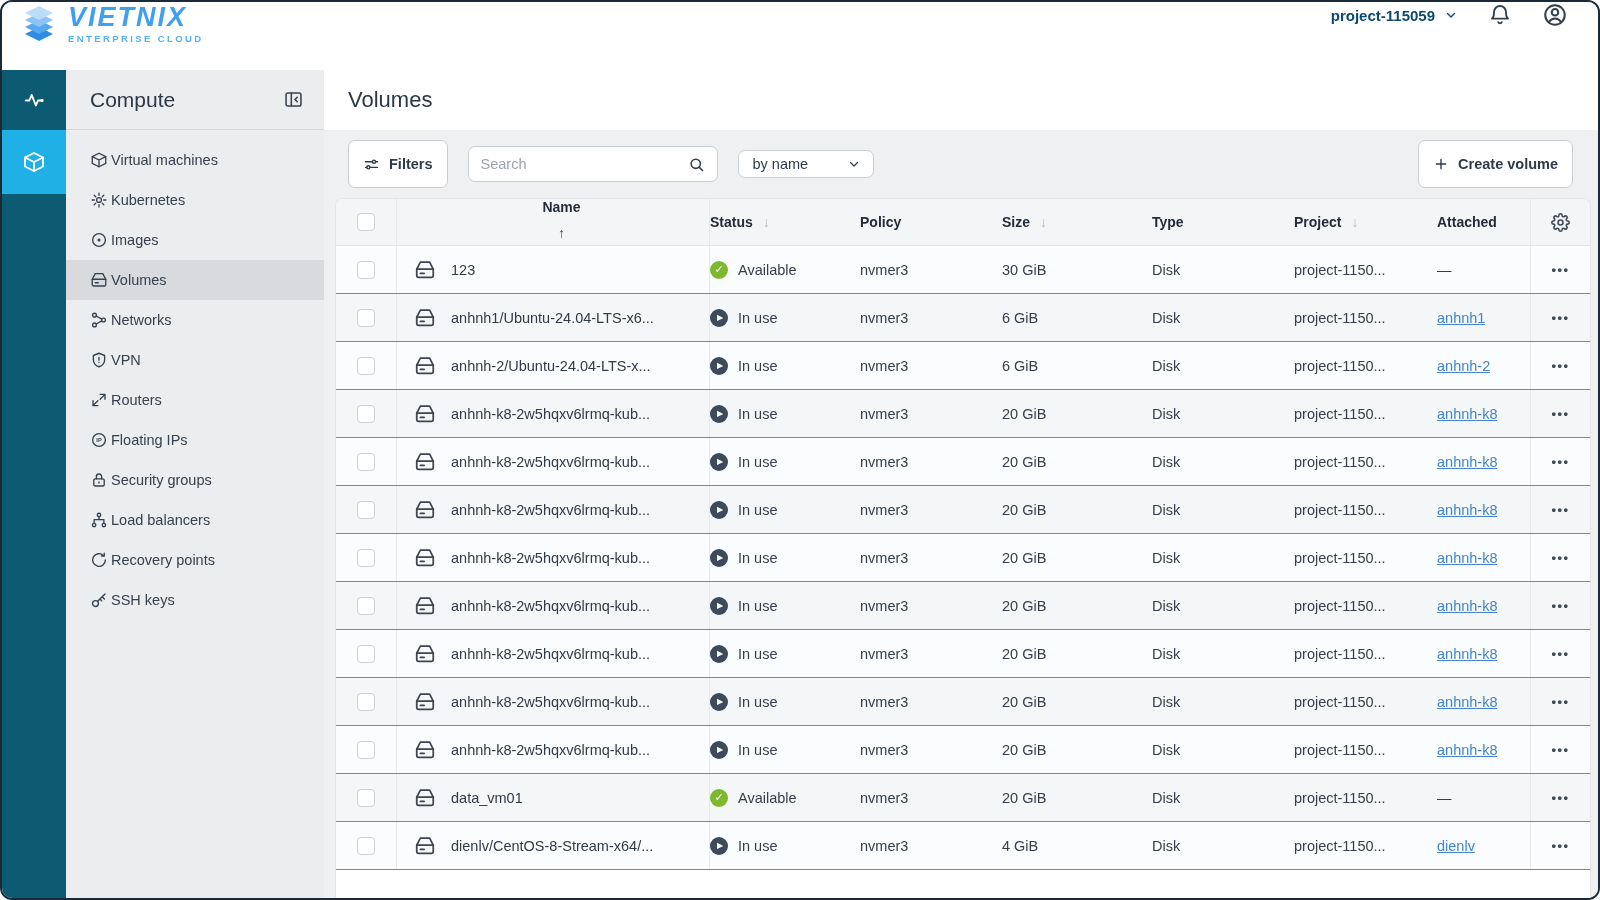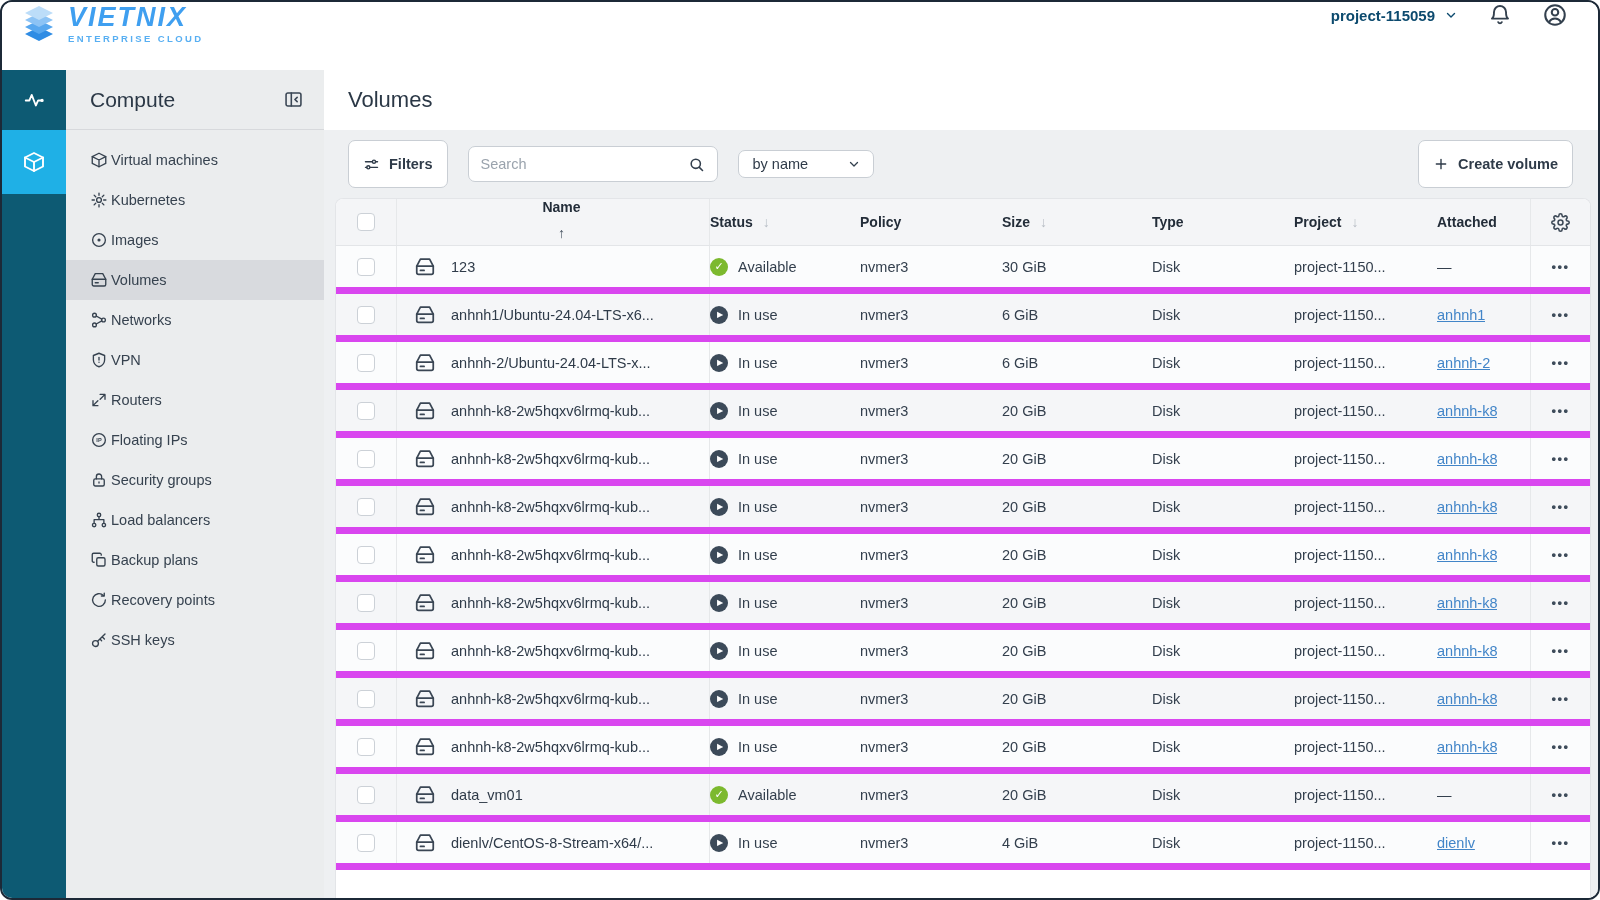--- a/index.html
+++ b/index.html
@@ -50,21 +50,21 @@
   .thead-row, .tr { display:grid; grid-template-columns:61px minmax(0,1fr) 150px 142px 150px 142px 143px 93px 60px; align-items:stretch; }
   .thead-row { height:47px; background:#f4f5f7; border-bottom:1px solid #e3e5e8; }
   .th { display:flex; align-items:center; gap:10px; font-size:14px; font-weight:700; color:#232d39; min-width:0; overflow:hidden; white-space:nowrap; cursor:pointer; }
   .th-check { justify-content:center; border-right:1px solid #e6e8ea; cursor:default; }
   .th-name { padding-left:17px; border-right:1px solid #e6e8ea;flex-direction:column; }
   .th-gear { justify-content:center; border-left:1px solid #e6e8ea; color:#3e4a58; }
   .sort-arrow { font-size:14px; font-weight:400; }
   .sort-arrow.on { color:#414e5c; }
   .sort-arrow.off { color:#b7bdc5; }
 
-  .tr { height:48px; border-bottom:7px solid #d946ef; background:#fbfcfd; }
+  .tr { height:48px; border-bottom:1px solid #d946ef; background:#fbfcfd; }
   .tr:nth-child(even) { background:#f5f6f8; }
   .td { display:flex; align-items:center; font-size:14.5px; color:#333f4d; min-width:0; white-space:nowrap; overflow:hidden; }
   .td-check { justify-content:center; border-right:1px solid #e6e8ea; }
   .td-name { gap:15px; padding:0 14px 0 17px; border-right:1px solid #e6e8ea; color:#2f3b49; }
   .td-name .name-text { overflow:hidden; text-overflow:ellipsis; cursor:pointer; }
   .td-status { gap:10px; }
   .td-actions { justify-content:center; border-left:1px solid #e6e8ea; color:#3e4c5b; cursor:pointer; }
   .dots { font-weight:700; letter-spacing:1.5px; font-size:13px; }
   .checkbox { width:18px; height:18px; border:1.5px solid #ccd1d7; border-radius:4px; background:#fff; cursor:pointer; flex-shrink:0; }
   .status-dot { width:18px; height:18px; border-radius:50%; flex-shrink:0; display:flex; align-items:center; justify-content:center; color:#fff; }
@@ -240,29 +240,20 @@
           <div class="nav-item">
             <span class="icon">
               <svg width="18" height="18" viewBox="0 0 24 24" fill="none" stroke="currentColor" stroke-width="1.8" stroke-linecap="round" stroke-linejoin="round">
                 <circle cx="12" cy="5.3" r="2.3"></circle>
                 <circle cx="5.5" cy="18.7" r="2.3"></circle>
                 <circle cx="18.5" cy="18.7" r="2.3"></circle>
                 <path d="M12 7.6v3.9M12 11.5H5.5v4.9M12 11.5h6.5v4.9"></path>
               </svg>
             </span>
             <span>Load balancers</span>
-          </div>
-          <div class="nav-item">
-            <span class="icon">
-              <svg width="18" height="18" viewBox="0 0 24 24" fill="none" stroke="currentColor" stroke-width="1.8" stroke-linecap="round" stroke-linejoin="round">
-                <rect x="9" y="9" width="11" height="11" rx="2"></rect>
-                <path d="M5.5 15H4.8A1.8 1.8 0 0 1 3 13.2V4.8A1.8 1.8 0 0 1 4.8 3h8.4A1.8 1.8 0 0 1 15 4.8v.7"></path>
-              </svg>
-            </span>
-            <span>Backup plans</span>
           </div>
           <div class="nav-item">
             <span class="icon">
               <svg width="18" height="18" viewBox="0 0 24 24" fill="none" stroke="currentColor" stroke-width="1.8" stroke-linecap="round" stroke-linejoin="round">
                 <path d="M20.5 11.8a8.5 8.5 0 1 1-2.6-5.9"></path>
                 <path d="M19 2.8v3.8h-3.8"></path>
               </svg>
             </span>
             <span>Recovery points</span>
           </div>

